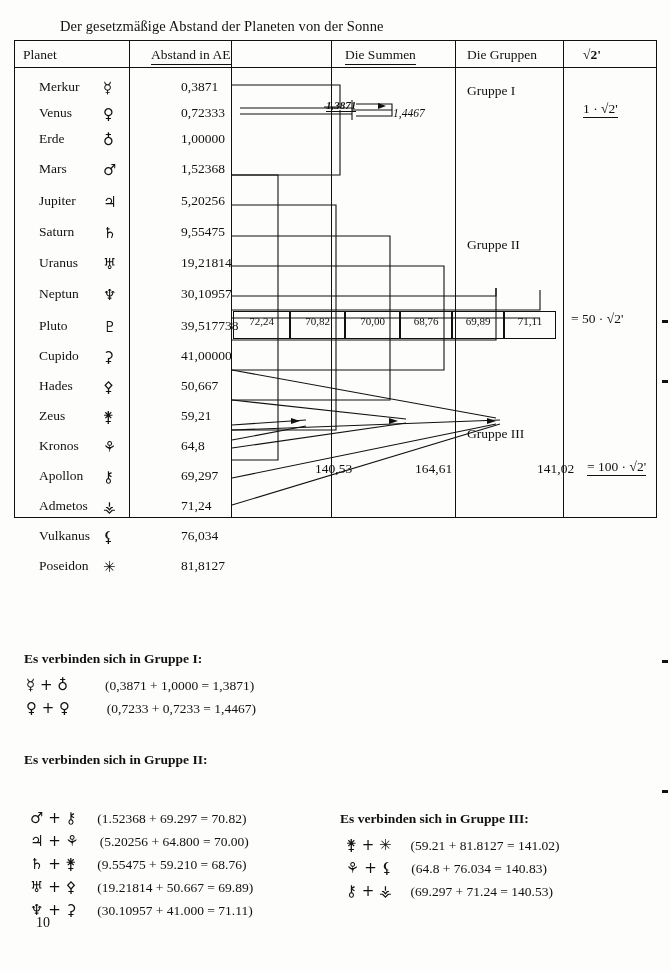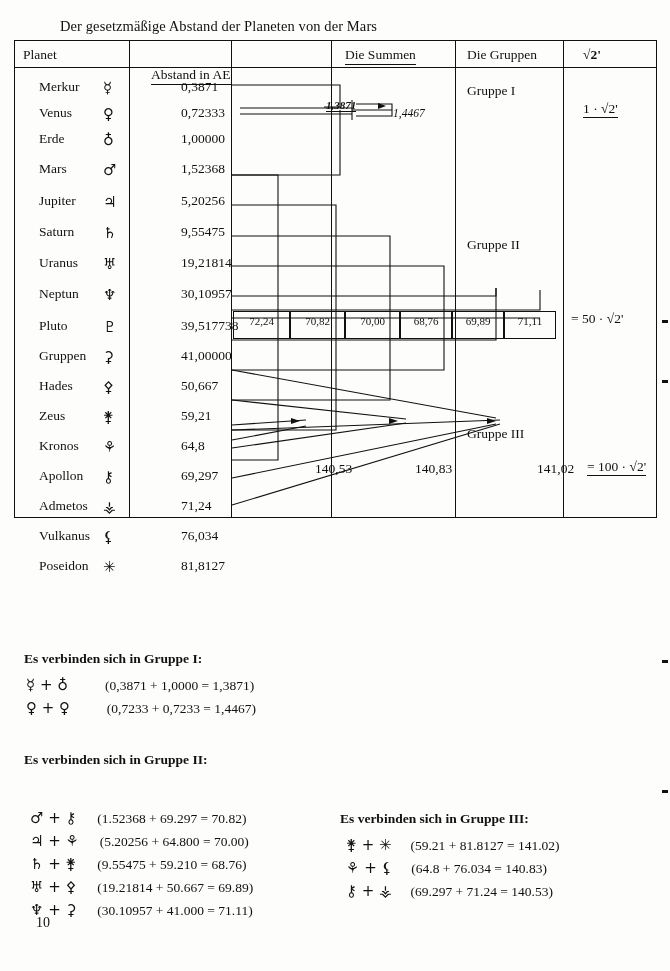--- a/index.html
+++ b/index.html
@@ -68,34 +68,34 @@
   .note-sym{font-family:"DejaVu Sans",sans-serif;font-size:15px;}
   .pagenum{position:absolute;left:36px;top:915px;font-size:14px;}
 
   .edgemark{position:absolute;right:2px;width:6px;height:3px;background:#111;}
 </style>
 </head>
 <body>
 
 <div class="page">
 
-  <div class="doc-title">Der gesetzmäßige Abstand der Planeten von der Mars</div>
+  <div class="doc-title">Der gesetzmäßige Abstand der Planeten von der Sonne</div>
 
   <div class="table-wrap">
 
     <div class="vline" style="left:114px;"></div>
     <div class="vline" style="left:216px;"></div>
     <div class="vline" style="left:316px;"></div>
     <div class="vline" style="left:440px;"></div>
     <div class="vline" style="left:548px;"></div>
 
     <div class="hline" style="top:26px;"></div>
 
     <div class="col-head" style="left:8px;">Planet</div>
-    <div class="col-head underline" style="left:136px;margin-top:20px;">Abstand in AE</div>
+    <div class="col-head underline" style="left:136px;">Abstand in AE</div>
     <div class="col-head underline" style="left:330px;">Die Summen</div>
     <div class="col-head" style="left:452px;">Die Gruppen</div>
     <div class="col-head" style="left:568px;font-weight:bold;">√2'</div>
 
     <div class="planet-row" style="top:38px;">
       <span class="planet-name">Merkur</span>
       <span class="planet-sym">☿</span>
       <span class="planet-dist">0,3871</span>
     </div>
     <div class="planet-row" style="top:64px;">
@@ -132,21 +132,21 @@
       <span class="planet-name">Neptun</span>
       <span class="planet-sym">♆</span>
       <span class="planet-dist">30,10957</span>
     </div>
     <div class="planet-row" style="top:277px;">
       <span class="planet-name">Pluto</span>
       <span class="planet-sym">♇</span>
       <span class="planet-dist">39,517738</span>
     </div>
     <div class="planet-row" style="top:307px;">
-      <span class="planet-name">Gruppen</span>
+      <span class="planet-name">Cupido</span>
       <span class="planet-sym">⚳</span>
       <span class="planet-dist">41,00000</span>
     </div>
     <div class="planet-row" style="top:337px;">
       <span class="planet-name">Hades</span>
       <span class="planet-sym">⚴</span>
       <span class="planet-dist">50,667</span>
     </div>
     <div class="planet-row" style="top:367px;">
       <span class="planet-name">Zeus</span>
@@ -187,21 +187,21 @@
     <div class="sumnum" style="left:378px;top:66px;font-size:11.5px;font-style:italic;">1,4467</div>
 
     <div class="sumcell" style="left:218px;top:270px;width:57px;">72,24</div>
     <div class="sumcell" style="left:275px;top:270px;width:55px;">70,82</div>
     <div class="sumcell" style="left:330px;top:270px;width:55px;">70,00</div>
     <div class="sumcell" style="left:385px;top:270px;width:52px;">68,76</div>
     <div class="sumcell" style="left:437px;top:270px;width:52px;">69,89</div>
     <div class="sumcell" style="left:489px;top:270px;width:52px;">71,11</div>
 
     <div class="sumnum" style="left:300px;top:420px;">140,53</div>
-    <div class="sumnum" style="left:400px;top:420px;">140,83</div>
+    <div class="sumnum" style="left:400px;top:420px;">164,61</div>
     <div class="sumnum" style="left:500px;top:420px;margin-left:22px;">141,02</div>
 
     <div class="right-expr ul" style="left:568px;top:60px;">1 · √2'</div>
     <div class="right-expr" style="left:556px;top:270px;">= 50 · √2'</div>
     <div class="right-expr ul" style="left:572px;top:418px;">= 100 · √2'</div>
   </div>
 
   <svg class="overlay" viewBox="0 0 670 971">
     <g stroke="#111" stroke-width="1.1" fill="none">
 

